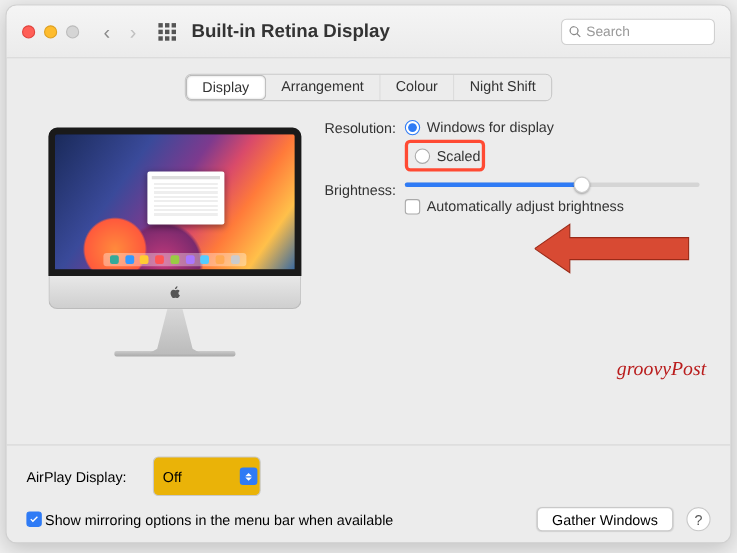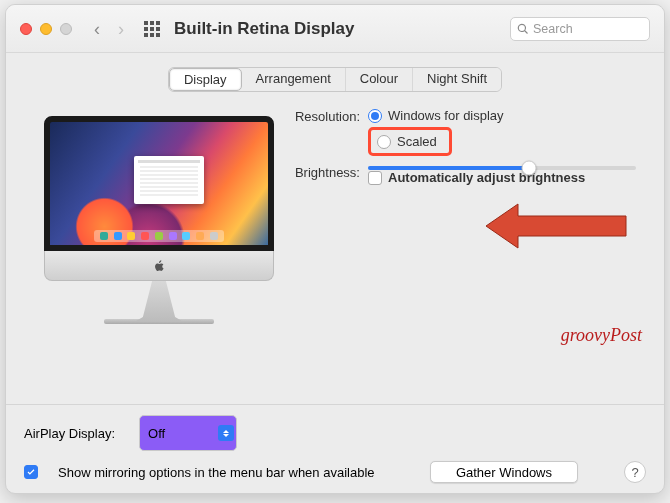--- a/index.html
+++ b/index.html
@@ -42,42 +42,42 @@
   .imac-stand { width:46px; height:40px; background:linear-gradient(#d8d8d8,#bcbcbc); clip-path:polygon(35% 0%, 65% 0%, 85% 90%, 100% 100%, 0% 100%, 15% 90%);}
   .imac-foot { width:110px; height:5px; background:linear-gradient(#ccc,#aaa); border-radius:2px; margin-top:-2px;}
   .settings { flex:1; padding-top:0px; font-size:13px; color:#333; }
   .row { display:flex; align-items:flex-start; margin-bottom:8px;}
   .row-label { width:84px; text-align:right; padding-right:8px; padding-top:1px;}
   .opts { flex:1; }
   .radio-row { display:flex; align-items:center; gap:6px; margin-bottom:4px;}
   .radio { width:14px; height:14px; border-radius:50%; border:1px solid #aaa; background:#fff; display:inline-flex; align-items:center; justify-content:center;}
   .radio.checked { border-color:#2f7bf5;}
   .radio.checked::after { content:""; width:8px; height:8px; border-radius:50%; background:#2f7bf5;}
-  .highlight-box { border:3px solid #ff4a33; border-radius:5px; padding:4px 12px 4px 6px; display:inline-flex; align-items:center; gap:6px;}
+  .highlight-box { border:3px solid #ff4a33; border-radius:5px; padding:4px 1px 4px 6px; display:inline-flex; align-items:center; gap:6px;}
   .slider-row { display:flex; align-items:center; margin-top:2px;}
   .slider { flex:1; height:4px; background:#d5d5d5; border-radius:2px; position:relative; margin-left:0;}
   .slider-fill { position:absolute; left:0; top:0; height:100%; width:60%; background:#2f7bf5; border-radius:2px;}
   .slider-thumb { position:absolute; top:50%; left:60%; transform:translate(-50%,-50%); width:15px; height:15px; border-radius:50%; background:#fff; border:0.5px solid #ccc; box-shadow:0 1px 2px rgba(0,0,0,0.3);}
-  .cb-row { display:flex; align-items:center; gap:6px; font-weight:bold;}
+  .cb-row { display:flex; align-items:center; gap:6px; margin-top:10px;}
   .checkbox { width:14px; height:14px; border:1px solid #aaa; border-radius:3px; background:#fff; display:inline-flex; align-items:center; justify-content:center;}
   .checkbox.checked { background:#2f7bf5; border-color:#2f7bf5;}
   .checkbox.checked svg { width:10px; height:10px; fill:#fff;}
   
   .arrow-wrap { position:absolute; top:92px; left:480px; pointer-events:none;}
   .arrow-wrap svg { width:150px; height:60px;}
   .watermark { position:absolute; right:22px; bottom:58px; color:#b91c1c; font-style:italic; font-size:18px; font-family: Georgia, serif; font-weight:500; pointer-events:none;}
   .hr { height:1px; background:#d5d5d5; margin: 0; }
   .bottom { padding:10px 18px 10px 18px; }
   .airplay-row { display:flex; align-items:center; gap:24px; font-size:13px; margin-bottom:10px;}
-  .select { flex:0 0 auto; min-width:98px; height:36px; background:#8b5cf6; border:1px solid #c9c9c9; border-radius:5px; display:flex; align-items:center; padding:0 4px 0 8px; font-size:13px; position:relative;}
+  .select { flex:0 0 auto; min-width:98px; height:36px; background:#eab308; border:1px solid #c9c9c9; border-radius:5px; display:flex; align-items:center; padding:0 4px 0 8px; font-size:13px; position:relative;}
   .select-caret { width:16px; height:16px; background:#2f7bf5; border-radius:3px; position:absolute; right:2px; display:flex; flex-direction:column; align-items:center; justify-content:center; gap:0px;}
   .select-caret::before{content:""; width:0;height:0;border-left:3px solid transparent;border-right:3px solid transparent;border-bottom:3px solid #fff; margin-bottom:1px;}
   .select-caret::after{content:""; width:0;height:0;border-left:3px solid transparent;border-right:3px solid transparent;border-top:3px solid #fff;}
-  .last-row { display:flex; align-items:center; gap:20px; font-size:13px;}
-  .btn { height:22px; background:#fff; border:1px solid #c9c9c9; border-radius:5px; padding:0 25px; font-size:13px; display:flex; align-items:center; box-shadow:0 0.5px 1px rgba(0,0,0,0.1);}
+  .last-row { display:flex; align-items:center; gap:3px; font-size:13px;}
+  .btn { height:22px; background:#fff; border:1px solid #c9c9c9; border-radius:5px; padding:0 13px; font-size:13px; display:flex; align-items:center; box-shadow:0 0.5px 1px rgba(0,0,0,0.1);}
   .helpbtn { width:22px; height:22px; border-radius:11px; background:#fff; border:1px solid #c9c9c9; display:flex; align-items:center; justify-content:center; font-size:13px; color:#555;}
 </style>
 </head>
 <body>
 
 <div class="window">
 
   <div class="titlebar">
     <div class="traffic">
       <div class="dot red"></div>

